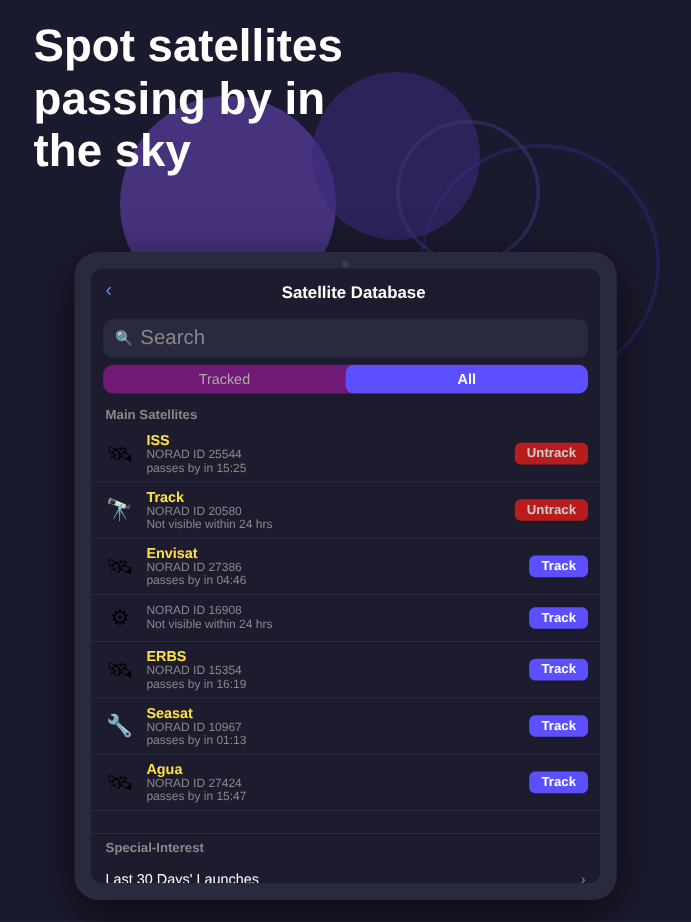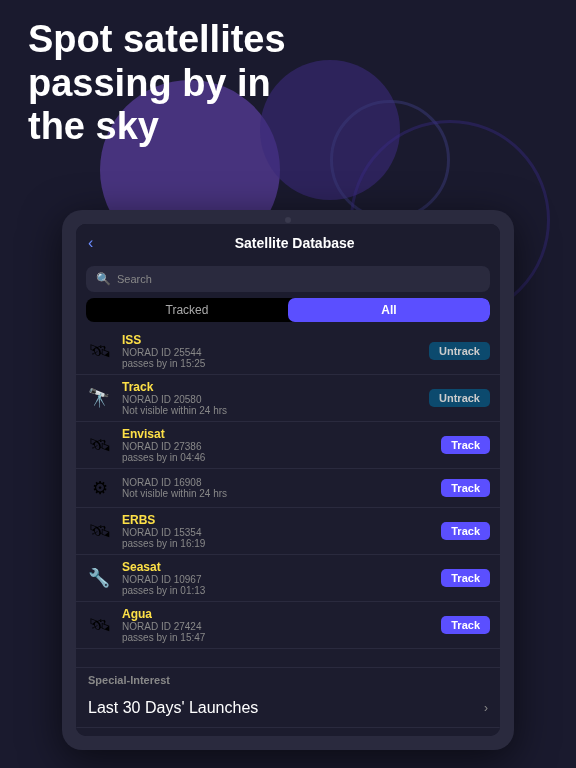--- a/index.html
+++ b/index.html
@@ -142,28 +142,28 @@
       align-items: center;
       padding: 6px 10px;
     }
     .search-icon-unicode {
       color: #888;
       font-size: 12px;
       margin-right: 6px;
     }
     .search-placeholder {
       color: #888;
-      font-size: 11px;
+      font-size: 17px;
     }
 
     
     .tab-bar {
       display: flex;
       margin: 6px 10px;
-      background: #000000;
+      background: #701a75;
       border-radius: 8px;
       overflow: hidden;
     }
     .tab-item {
       flex: 1;
       text-align: center;
       padding: 5px 0;
       font-size: 12px;
       color: #aaa;
       cursor: pointer;
@@ -220,21 +220,21 @@
     .track-btn {
       padding: 3px 10px;
       border-radius: 5px;
       font-size: 11px;
       font-weight: 600;
       cursor: pointer;
       border: none;
       flex-shrink: 0;
     }
     .track-btn.untrack {
-      background: #0c4a6e;
+      background: #b91c1c;
       color: #ccc;
     }
     .track-btn.track {
       background: #5b4fff;
       color: #fff;
     }
 
     
     .special-header {
       padding: 6px 12px 3px;
@@ -248,21 +248,21 @@
     .special-row {
       display: flex;
       align-items: center;
       padding: 10px 12px;
       border-bottom: 1px solid #2a2a3e;
       cursor: pointer;
     }
     .special-row-label {
       flex: 1;
       color: #fff;
-      font-size: 16px;
+      font-size: 12px;
     }
     .chevron {
       color: #888;
       font-size: 12px;
     }
   </style>
 </head>
 <body>
 
 <div class="bg-shape-1"></div>
@@ -285,20 +285,21 @@
       <div class="search-bar">
         <span class="search-icon-unicode">🔍</span>
         <span class="search-placeholder">Search</span>
       </div>
 
       <div class="tab-bar">
         <div class="tab-item">Tracked</div>
         <div class="tab-item active">All</div>
       </div>
 
+      <div class="section-header">Main Satellites</div>
 
       <div id="sat-list">
           <div class="sat-row">
             <div class="sat-icon">🛰</div>
             <div class="sat-info">
               <div class="sat-name">ISS</div>
               <div class="sat-norad">NORAD ID 25544</div>
               <div class="sat-passes">passes by in 15:25</div>
             </div>
             <button class="track-btn untrack">Untrack</button>

